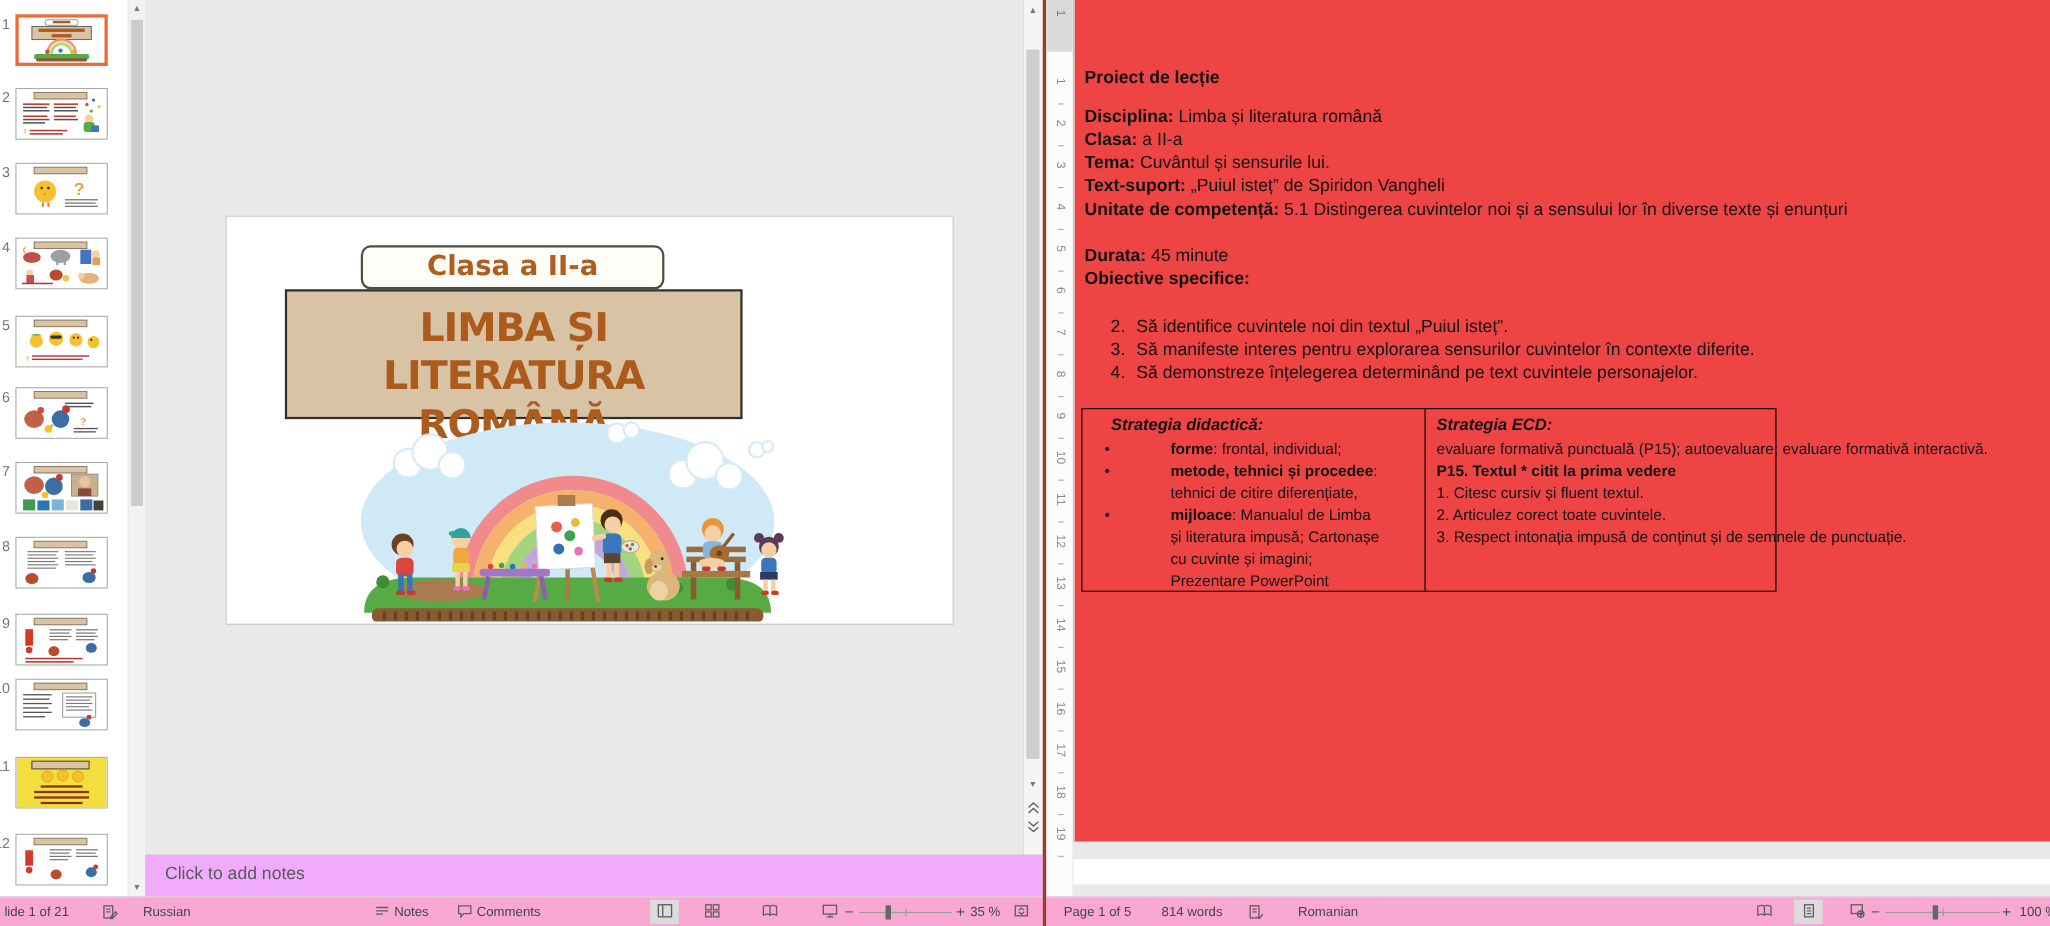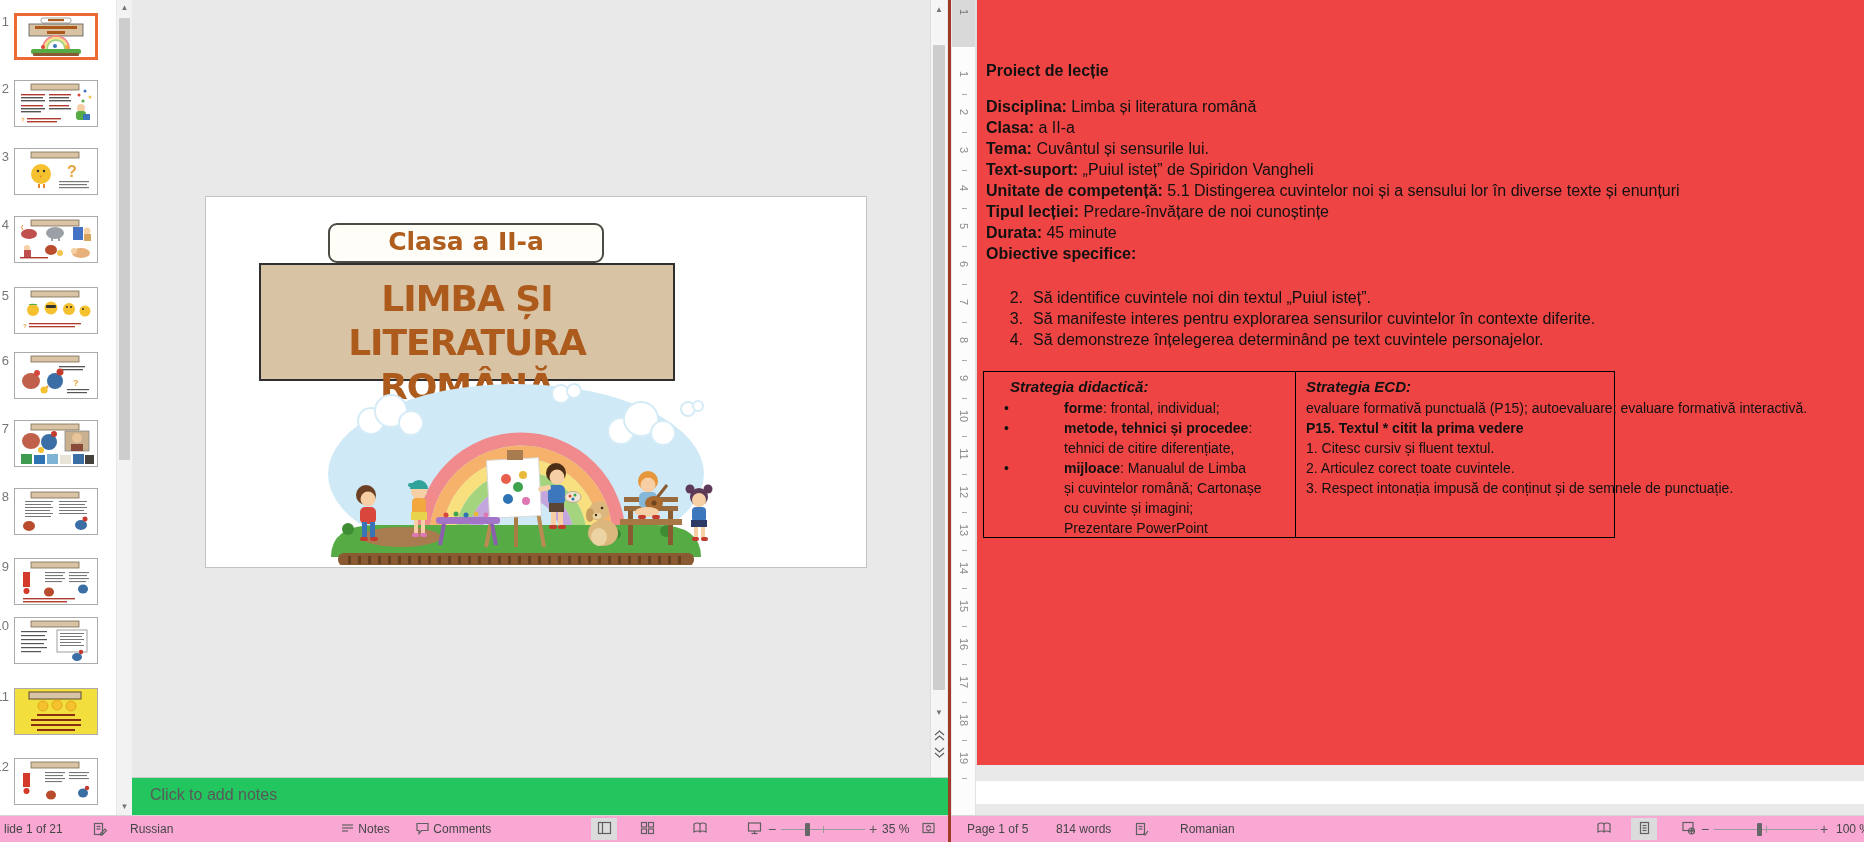--- a/index.html
+++ b/index.html
@@ -19,21 +19,21 @@
   .scroll-thumb{position:absolute;left:2px;right:2px;background:#cdcdcd;border-radius:1px;}
   .editor{left:132px;top:0;width:798px;height:777px;background:#e9e9e9;}
   .slide{left:205px;top:196px;width:662px;height:372px;background:#ffffff;border:1px solid #c3c3c3;box-sizing:border-box;}
   .clasa-box{left:122px;top:26px;width:272px;height:36px;background:#fefdf8;border:2px solid #4c4c45;border-radius:9px;
              text-align:center;line-height:33px;font-size:25px;font-weight:bold;color:#b05e1d;font-family:"DejaVu Sans",sans-serif;}
   .title-box{left:53px;top:66px;width:416px;height:118px;background:#d8c3a5;border:2px solid #2f2f2f;box-sizing:border-box;
              text-align:center;color:#ad5b1c;font-family:"DejaVu Sans",sans-serif;font-weight:bold;}
   .title-box .l1{font-size:36px;letter-spacing:-1px;margin-top:12px;line-height:44px;}
   .title-box .l2{font-size:36px;letter-spacing:-1px;line-height:44px;}
   .ed-scrollbar{left:930px;top:0;width:17px;height:777px;background:#f5f5f5;border-left:1px solid #dddddd;box-sizing:border-box;}
-  .notes-pane{left:132px;top:777px;width:816px;height:38px;background:#22c55e;border-top:1px solid #c9c9c9;box-sizing:border-box;}
+  .notes-pane{left:132px;top:777px;width:816px;height:38px;background:#f0abfc;border-top:1px solid #c9c9c9;box-sizing:border-box;}
   .notes-text{position:absolute;left:18px;top:8px;font-size:16px;color:#595959;}
   
   .statusbar{top:815px;height:27px;background:#f9a8d4;border-top:1px solid #d6d6d6;box-sizing:border-box;font-size:12px;color:#454545;}
   .sb-item{position:absolute;top:0;height:26px;line-height:26px;white-space:nowrap;}
   .sb-btn{position:absolute;top:2px;width:26px;height:22px;text-align:center;}
   .sb-btn.active{background:#dcdcdc;}
   .sb-btn svg{margin-top:3px;}
   .zoom-track{position:absolute;top:13px;height:1px;background:#9a9a9a;}
   .zoom-thumb{position:absolute;top:7px;width:5px;height:13px;background:#666;border-radius:1px;}
   .zoom-tick{position:absolute;top:10px;width:1px;height:7px;background:#9a9a9a;}
@@ -633,21 +633,20 @@
   </div>
 
   <div class="abs page" style="left:28px;">
     <div class="doc-line doc-title" style="left:9px;top:60px;">Proiect de lecție</div>
 
     <div class="doc-line" style="left:9px;top:96px;"><b>Disciplina:</b><span> Limba și literatura română</span></div>
     <div class="doc-line" style="left:9px;top:117px;"><b>Clasa:</b><span> a II-a</span></div>
     <div class="doc-line" style="left:9px;top:138px;"><b>Tema:</b><span> Cuvântul și sensurile lui.</span></div>
     <div class="doc-line" style="left:9px;top:159px;"><b>Text-suport:</b><span> „Puiul isteț” de Spiridon Vangheli</span></div>
     <div class="doc-line" style="left:9px;top:180px;"><b>Unitate de competență:</b><span> 5.1 Distingerea cuvintelor noi și a sensului lor în diverse texte și enunțuri</span></div>
-    <div class="doc-line" style="left:9px;top:201px;"><b>Tipul lecției:</b><span> Predare-învățare de noi cunoștințe</span></div>
     <div class="doc-line" style="left:9px;top:222px;"><b>Durata:</b><span> 45 minute</span></div>
     <div class="doc-line" style="left:9px;top:243px;"><b>Obiective specifice:</b><span></span></div>
 
     <div class="doc-line" style="left:28px;top:287px;"><span class="obj-num">2.</span><span>Să identifice cuvintele noi din textul „Puiul isteț”.</span></div>
     <div class="doc-line" style="left:28px;top:308px;"><span class="obj-num">3.</span><span>Să manifeste interes pentru explorarea sensurilor cuvintelor în contexte diferite.</span></div>
     <div class="doc-line" style="left:28px;top:329px;"><span class="obj-num">4.</span><span>Să demonstreze înțelegerea determinând pe text cuvintele personajelor.</span></div>
 
     <div class="doc-table">
       <div class="cell-div"></div>
 
@@ -661,21 +660,21 @@
           <span style="position:absolute;left:80px;"><b>metode, tehnici și procedee</b><span>:</span></span>
         </div>
       <div class="trow" style="left:0;top:66px;">
           <span style="position:absolute;left:80px;"><span>tehnici de citire diferențiate,</span></span>
         </div>
       <div class="trow" style="left:0;top:86px;">
           <span style="position:absolute;left:20px;">•</span>
           <span style="position:absolute;left:80px;"><b>mijloace</b><span>: Manualul de Limba</span></span>
         </div>
       <div class="trow" style="left:0;top:106px;">
-          <span style="position:absolute;left:80px;"><span>și cuvintelor română; Cartonașe</span></span>
+          <span style="position:absolute;left:80px;"><span>și literatura impusă; Cartonașe</span></span>
         </div>
       <div class="trow" style="left:0;top:126px;">
           <span style="position:absolute;left:80px;"><span>cu cuvinte și imagini;</span></span>
         </div>
       <div class="trow" style="left:0;top:146px;">
           <span style="position:absolute;left:80px;"><span>Prezentare PowerPoint</span></span>
         </div>
 
       <div class="tcell-head" style="left:322px;top:6px;">Strategia ECD:</div>
       <div class="trow" style="left:322px;top:26px;"><span>evaluare formativă punctuală (P15); autoevaluare; evaluare formativă interactivă.</span></div>

